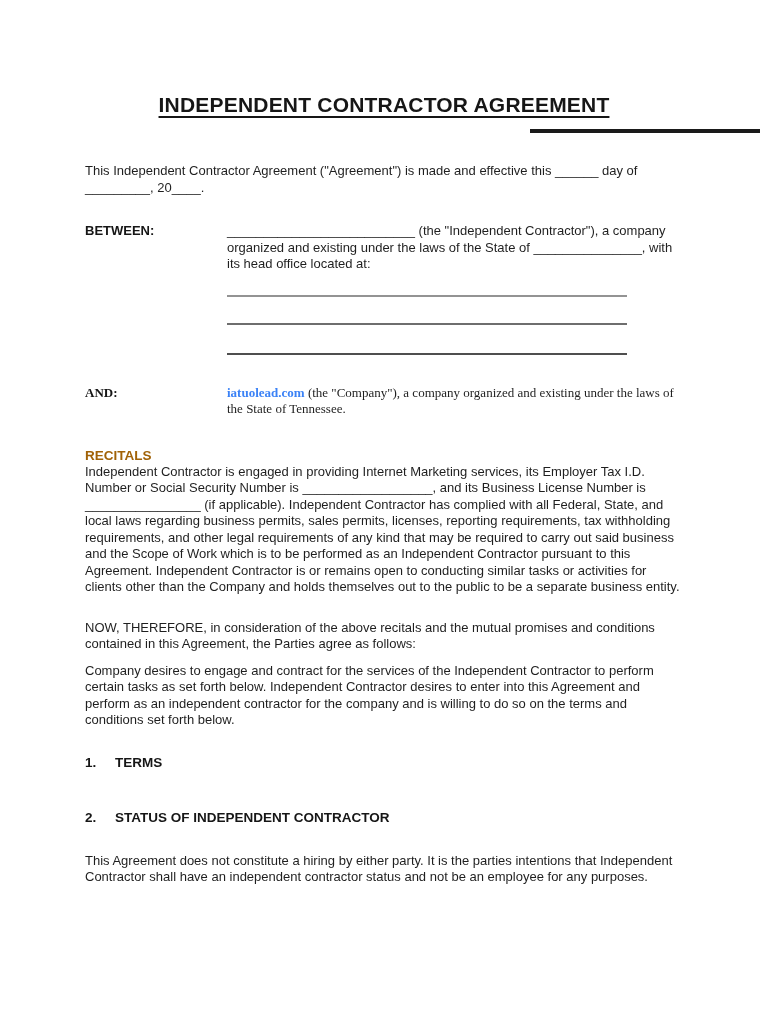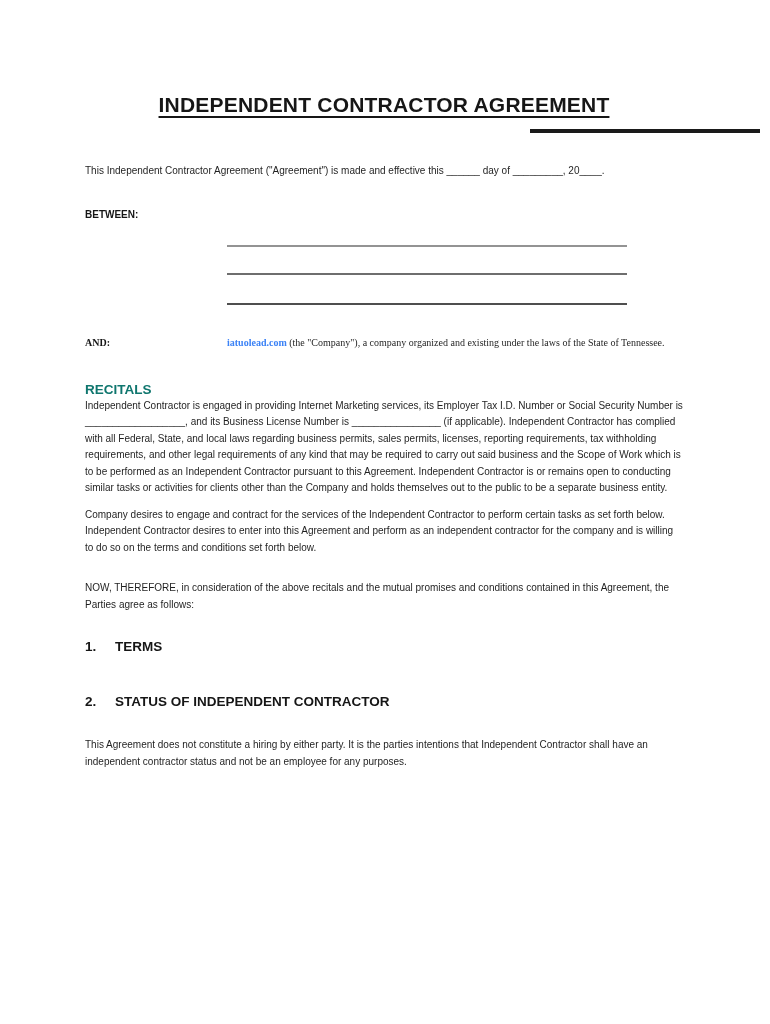--- a/index.html
+++ b/index.html
@@ -34,21 +34,21 @@
   }
   .topright-rule {
     position: absolute;
     left: 530px;
     top: 129px;
     width: 230px;
     height: 4px;
     background: #1a1a1a;
   }
   .body-text {
-    font-size: 10px;
+    font-size: 13px;
     line-height: 16.5px;
   }
   .intro { margin-top: 45px; }
   .party-row { display: flex; }
   .party-row.between { margin-top: 27px; }
   .party-row.and { margin-top: 30px; font-family: Liberation Serif, serif; }
   .party-label {
     width: 142px;
     flex: 0 0 142px;
     font-weight: bold;
@@ -62,21 +62,21 @@
   }
   .blank-line.l1 { margin-top: 22px; background: #939393; }
   .blank-line.l2 { margin-top: 26px; background: #6e6e6e; }
   .blank-line.l3 { margin-top: 28px; background: #4f4f4f; }
   .bold { font-weight: bold; color: #3b82f6; }
   .recitals-heading {
     margin-top: 29px;
     font-size: 13.5px;
     line-height: 17px;
     font-weight: bold;
-    color: #0f766e;
+    color: #a16207;
   }
   .para-1 { }
   .para-2 { margin-top: 10px; }
   .para-3 { margin-top: 24px; }
   .section-heading {
     display: flex;
     font-size: 13.5px;
     line-height: 17px;
     font-weight: bold;
     color: #161616;
@@ -114,40 +114,41 @@
   <div class="content">
 
     <div class="title-wrap">
       <h1 class="doc-title">INDEPENDENT CONTRACTOR AGREEMENT</h1>
     </div>
 
     <p class="body-text intro">This Independent Contractor Agreement ("Agreement") is made and effective this ______ day of _________, 20____.</p>
 
     <div class="party-row between body-text">
       <div class="party-label">BETWEEN:</div>
+      <div class="party-content">__________________________ (the "Independent Contractor"), a company organized and existing under the laws of the State of _______________, with its head office located at:</div>
     </div>
 
     <div class="address-lines">
       <div class="blank-line l1"></div>
       <div class="blank-line l2"></div>
       <div class="blank-line l3"></div>
     </div>
 
     <div class="party-row and body-text">
       <div class="party-label">AND:</div>
       <div class="party-content"><span class="bold">iatuolead.com</span><span> (the "Company"), a company organized and existing under the laws of the State of Tennessee.</span></div>
     </div>
 
     <div class="recitals-heading">RECITALS</div>
 
     <p class="body-text para-1">Independent Contractor is engaged in providing Internet Marketing services, its Employer Tax I.D. Number or Social Security Number is __________________, and its Business License Number is ________________ (if applicable). Independent Contractor has complied with all Federal, State, and local laws regarding business permits, sales permits, licenses, reporting requirements, tax withholding requirements, and other legal requirements of any kind that may be required to carry out said business and the Scope of Work which is to be performed as an Independent Contractor pursuant to this Agreement. Independent Contractor is or remains open to conducting similar tasks or activities for clients other than the Company and holds themselves out to the public to be a separate business entity.</p>
 
+    <p class="body-text para-3">NOW, THEREFORE, in consideration of the above recitals and the mutual promises and conditions contained in this Agreement, the Parties agree as follows:</p>
+
     <p class="body-text para-2">Company desires to engage and contract for the services of the Independent Contractor to perform certain tasks as set forth below. Independent Contractor desires to enter into this Agreement and perform as an independent contractor for the company and is willing to do so on the terms and conditions set forth below.</p>
-
-    <p class="body-text para-3">NOW, THEREFORE, in consideration of the above recitals and the mutual promises and conditions contained in this Agreement, the Parties agree as follows:</p>
 
     <div class="section-heading sec-1">
       <span class="sec-num">1.</span>
       <span>TERMS</span>
     </div>
 
 
     <div class="section-heading sec-2">
       <span class="sec-num">2.</span>
       <span>STATUS OF INDEPENDENT CONTRACTOR</span>

